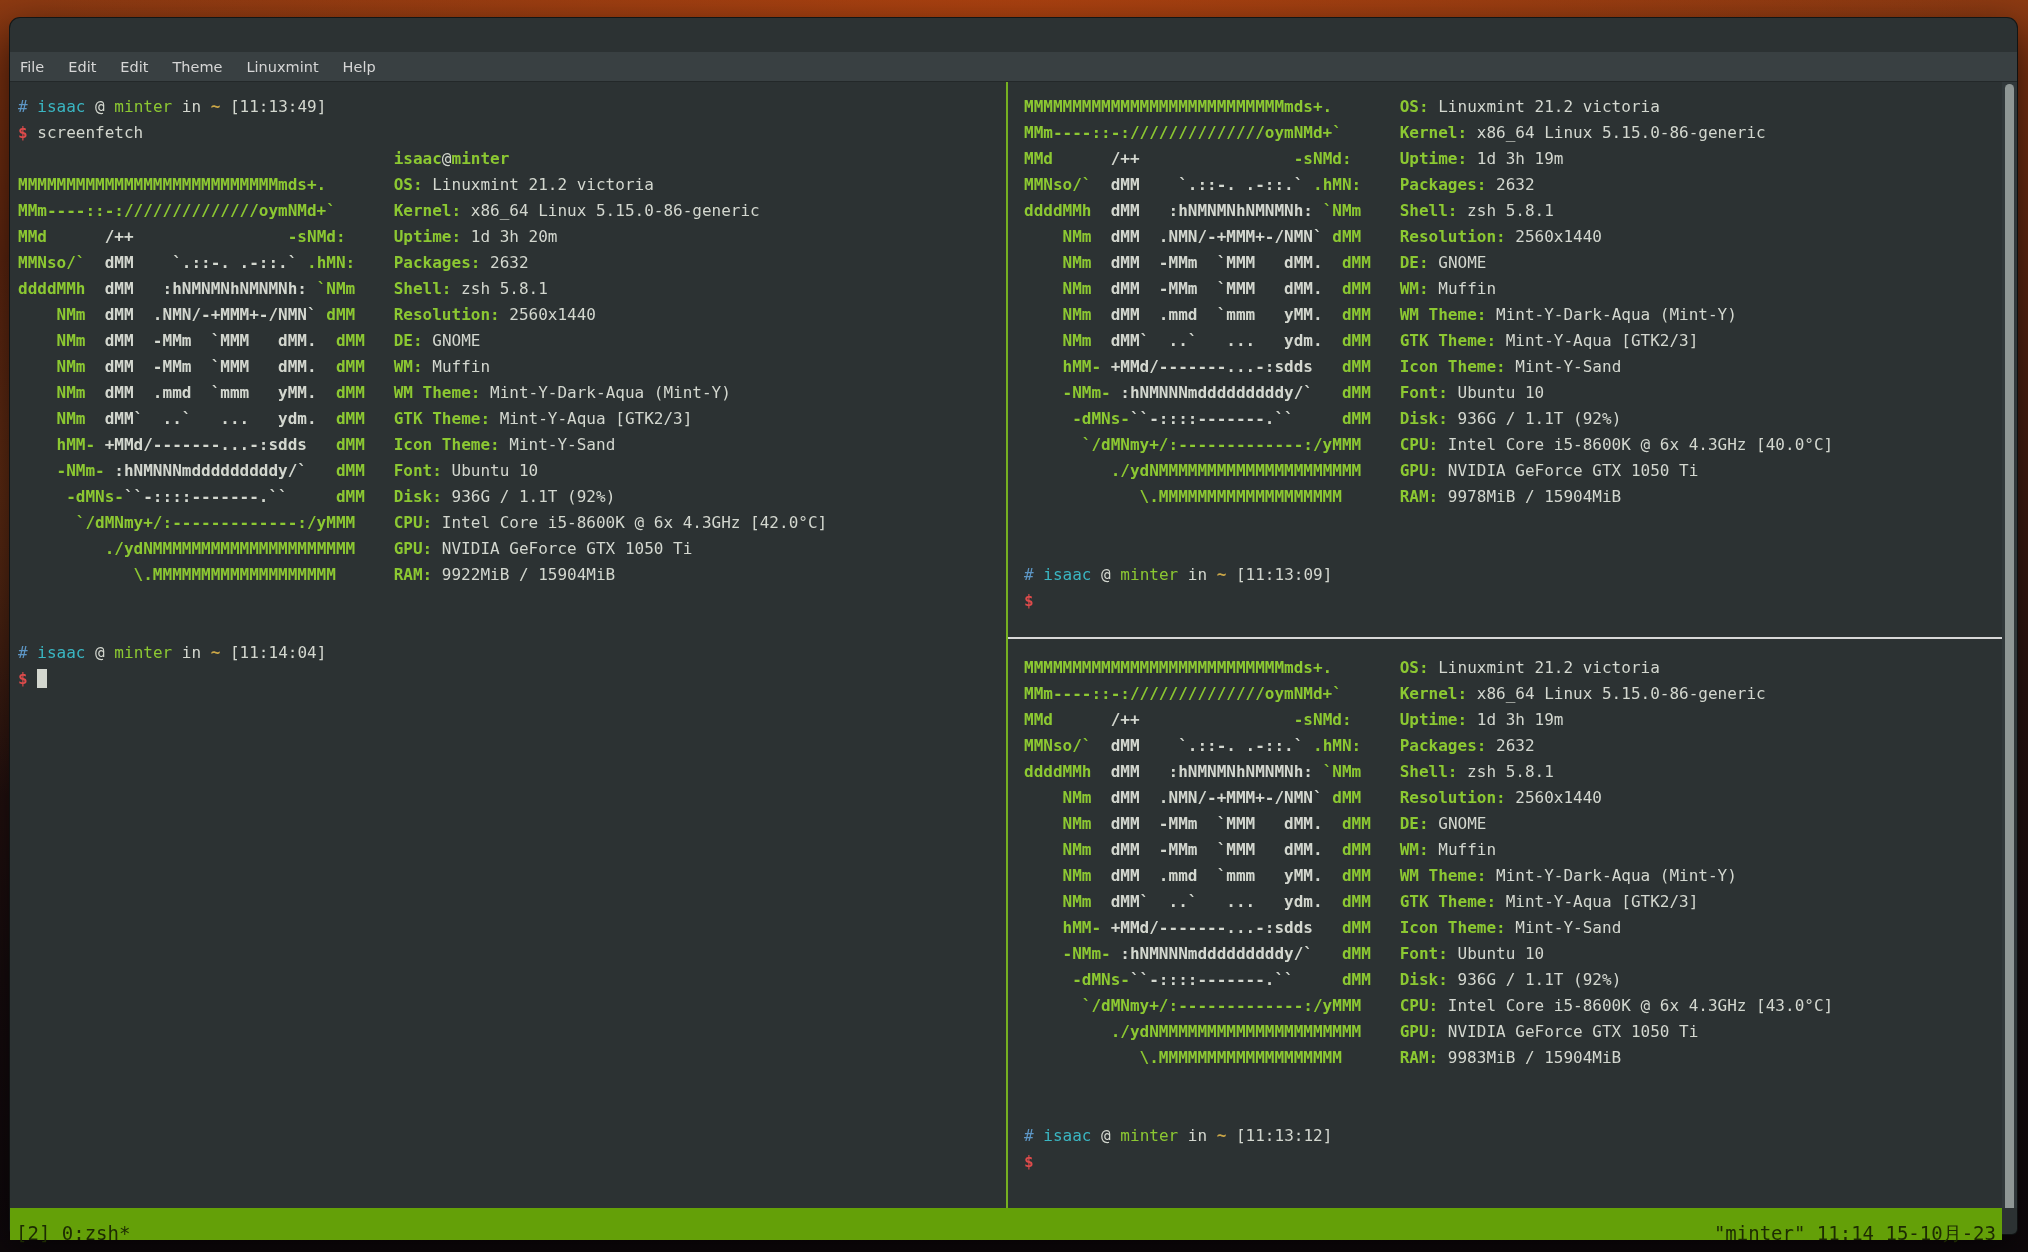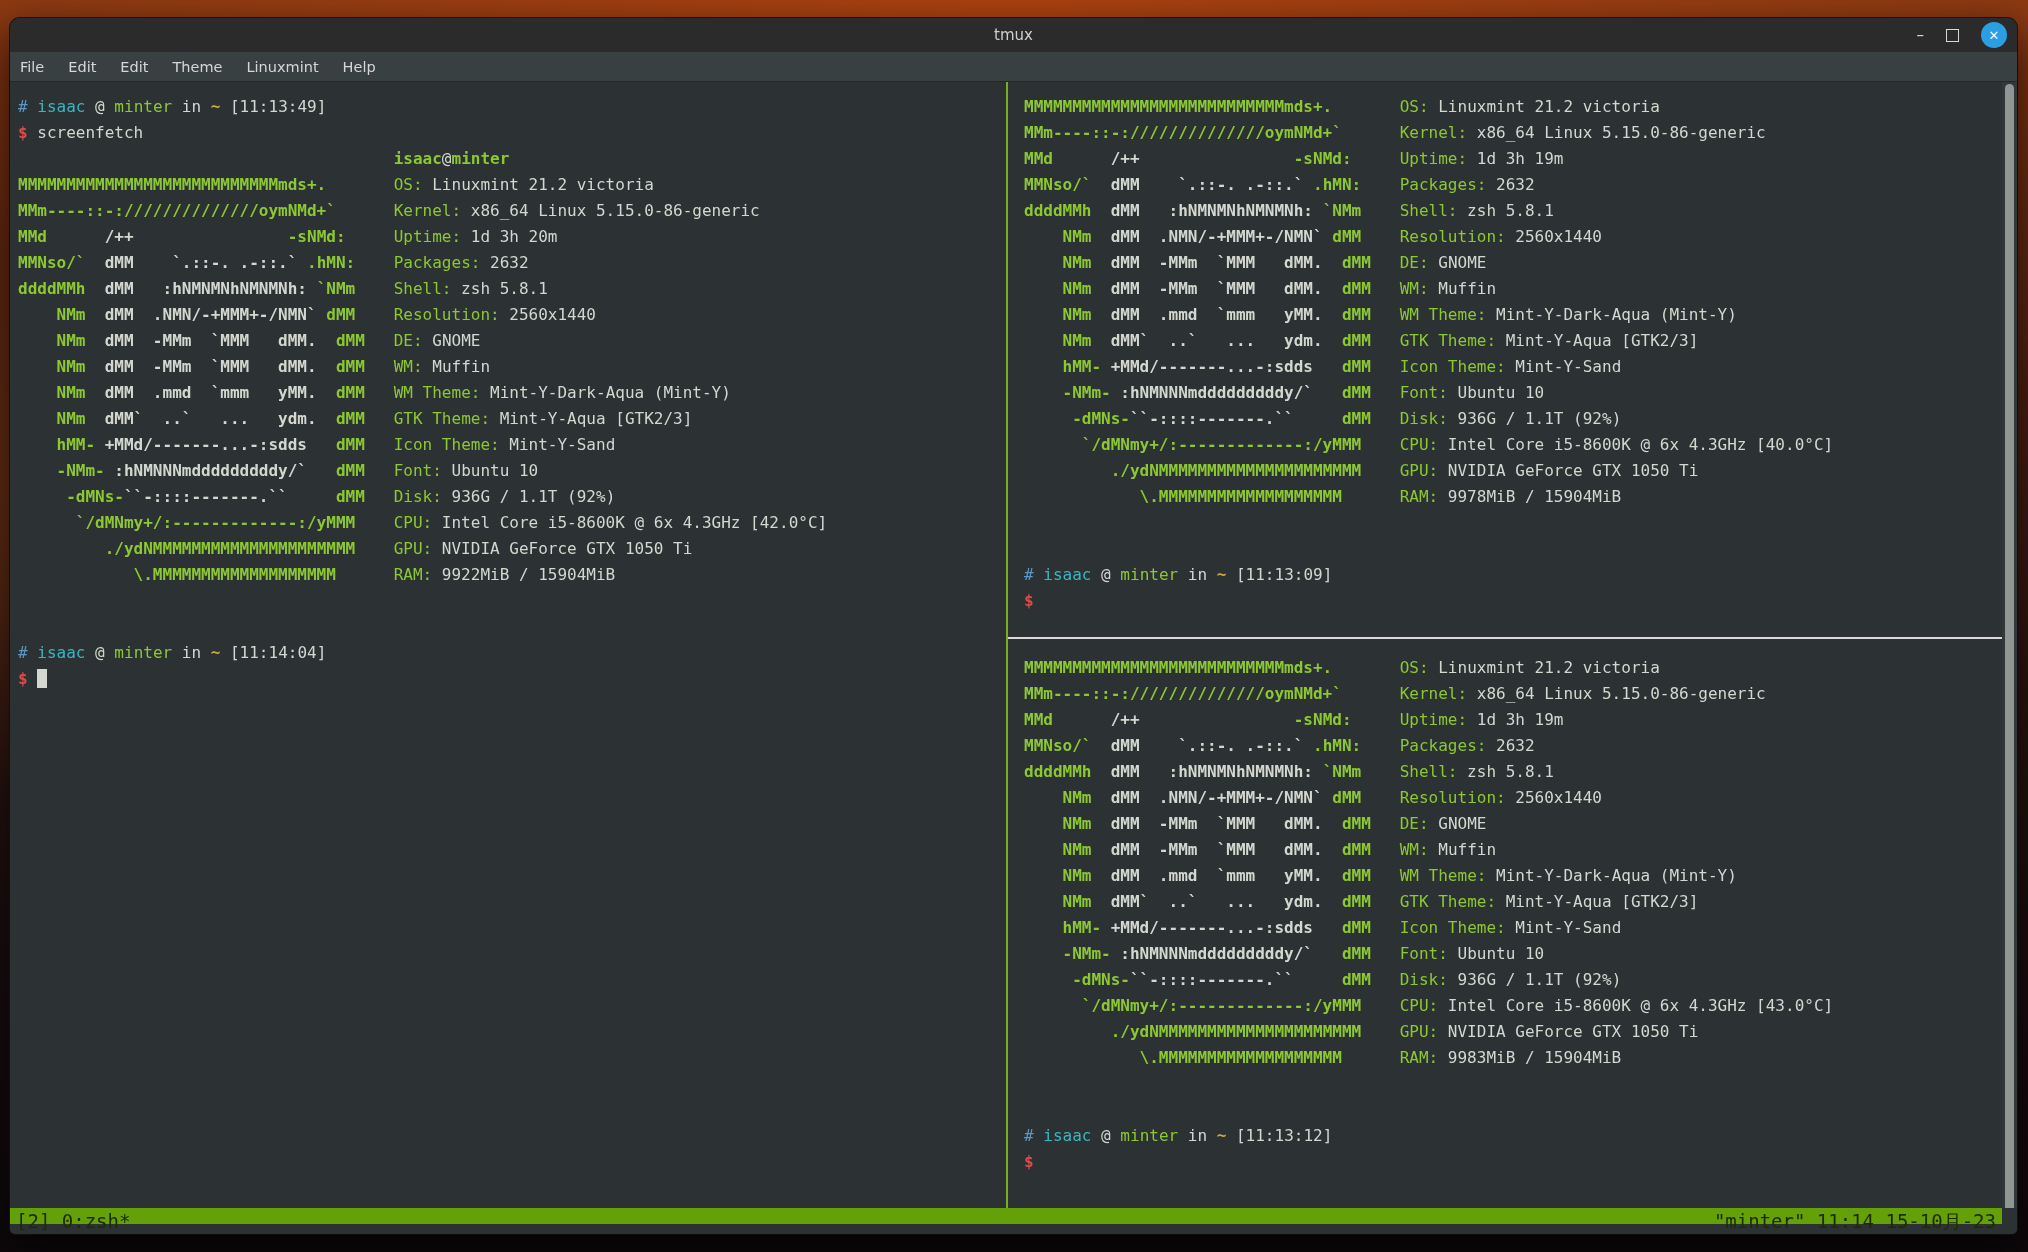--- a/index.html
+++ b/index.html
@@ -47,49 +47,41 @@
   }
   .pane-box{position:absolute;overflow:hidden}
   #pane-left{left:0;top:0;width:996px;height:1126px;padding:6px 0 0 4px}
   #pane-tr{left:1006px;top:0;width:986px;height:555px;padding:6px 0 0 4px}
   #pane-br{left:1006px;top:557px;width:986px;height:569px;padding:8px 0 0 4px}
   .vborder{position:absolute;left:996px;top:0;width:2px;height:1126px;background:var(--border-active)}
   .hborder{position:absolute;left:998px;top:555px;width:994px;height:2px;background:var(--border-inactive)}
   .scrollbar{position:absolute;left:1992px;top:0;width:15px;height:1126px;background:#31383a}
   .thumb{position:absolute;left:3px;top:2px;width:9px;height:1148px;background:var(--thumb);border-radius:5px}
   .statusbar{
-    position:absolute;left:0;top:1190px;width:1992px;height:16px;background:var(--status-bg);
+    position:absolute;left:0;top:1190px;width:1992px;height:32px;background:var(--status-bg);
     color:var(--status-fg);font-family:"DejaVu Sans Mono",monospace;font-size:19px;line-height:26px;
-    display:flex;justify-content:space-between;padding:0 6px;white-space:pre;text-align:right;
+    display:flex;justify-content:space-between;padding:12px 6px;white-space:pre;text-align:right;
   }
   
   .g{color:var(--green);font-weight:bold}
   .w{color:var(--white);font-weight:bold}
-  .lbl{color:var(--green);font-weight:normal}
+  .lbl{color:var(--green);font-weight:bold}
   .val{color:var(--white)}
   .w2{color:var(--white)}
   .hash{color:var(--blue)}
   .user{color:var(--cyan)}
   .host{color:var(--green)}
   .tilde{color:var(--yellow);font-weight:bold}
   .dollar{color:var(--red);font-weight:bold}
   .cursor{background-color:var(--white);color:transparent}
 </style>
 </head>
 <body>
 
 <div class="window">
-  <div class="titlebar">
-    <span class="title">tmux</span>
-    <div class="controls">
-      <span class="ctl">–</span>
-      <span class="ctl ctl-max"></span>
-      <span class="ctl-close">✕</span>
-    </div>
-  </div>
 
   <div class="menubar" id="menubar">
       <span>File</span>
       <span>Edit</span>
       <span>Edit</span>
       <span>Theme</span>
       <span>Linuxmint</span>
       <span>Help</span>
     </div>
 

